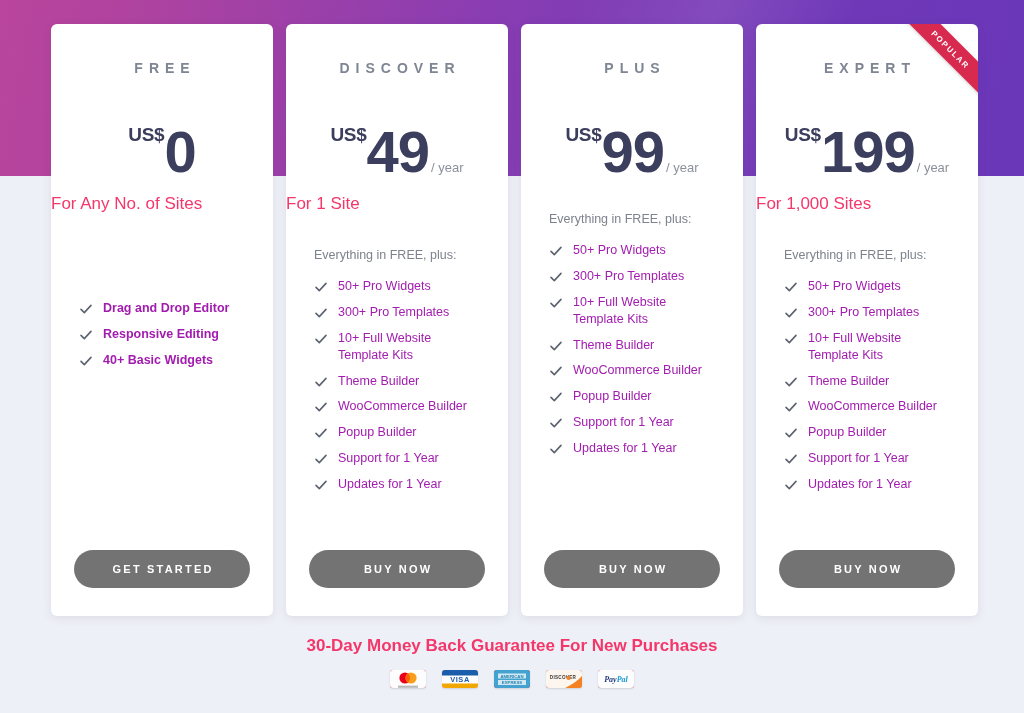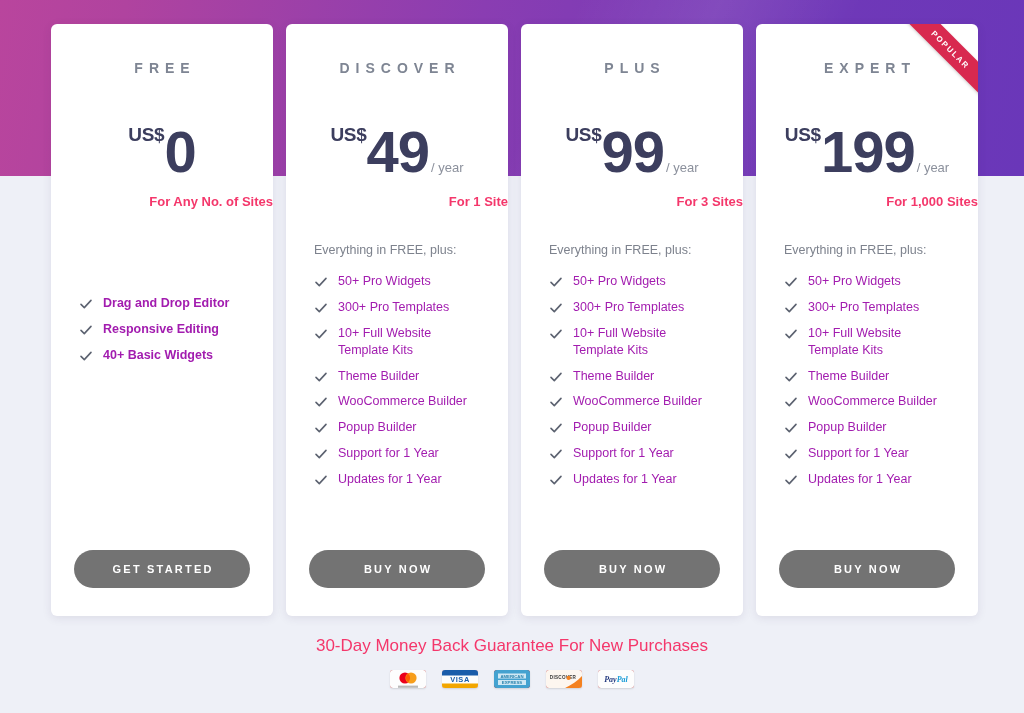--- a/index.html
+++ b/index.html
@@ -114,24 +114,24 @@
     color: #8b909c;
     font-weight: 400;
     line-height: 1;
     position: relative;
     top: -4px;
     margin-left: 2px;
     white-space: nowrap;
   }
 
   .sites {
-    text-align: right;
+    text-align: left;
     margin-top: 16px;
-    font-size: 13px;
-    font-weight: 700;
+    font-size: 17px;
+    font-weight: 400;
     color: #f4376b;
   }
 
   .everything {
     margin-top: 34px;
     margin-left: 28px;
     font-size: 12.5px;
     color: #7d828d;
   }
   .everything.hidden { visibility: hidden; }
@@ -214,21 +214,21 @@
   .footer {
     position: absolute;
     left: 0;
     top: 636px;
     width: 1024px;
     z-index: 3;
     text-align: center;
   }
   .guarantee {
     font-size: 17px;
-    font-weight: 400;
+    font-weight: 700;
     color: #f4376b;
   }
   .pay-icons {
     margin-top: 14px;
     display: flex;
     justify-content: center;
     align-items: center;
     gap: 16px;
   }
   .pay {
@@ -373,21 +373,20 @@
         <button class="cta">BUY NOW</button>
       </div>
     </div>
     <div class="card">
       <div class="plan-name">PLUS</div>
       <div class="price-row">
         <span class="currency">US$</span>
         <span class="amount">99</span>
         <span class="period">/ year</span>
       </div>
-      <div class="sites">For 3 Sites</div>
       <div class="everything">Everything in FREE, plus:</div>
       <ul class="features">
         <li class="feature">
           <span class="check">
             <svg width="14" height="14" viewBox="0 0 14 14" fill="none" stroke="currentColor" stroke-width="1.6" stroke-linecap="round" stroke-linejoin="round">
               <path d="M2 7.4 L5.3 10.6 L12 3.4"></path>
             </svg>
           </span>
           <span class="feat-text">50+ Pro Widgets</span>
         </li>

